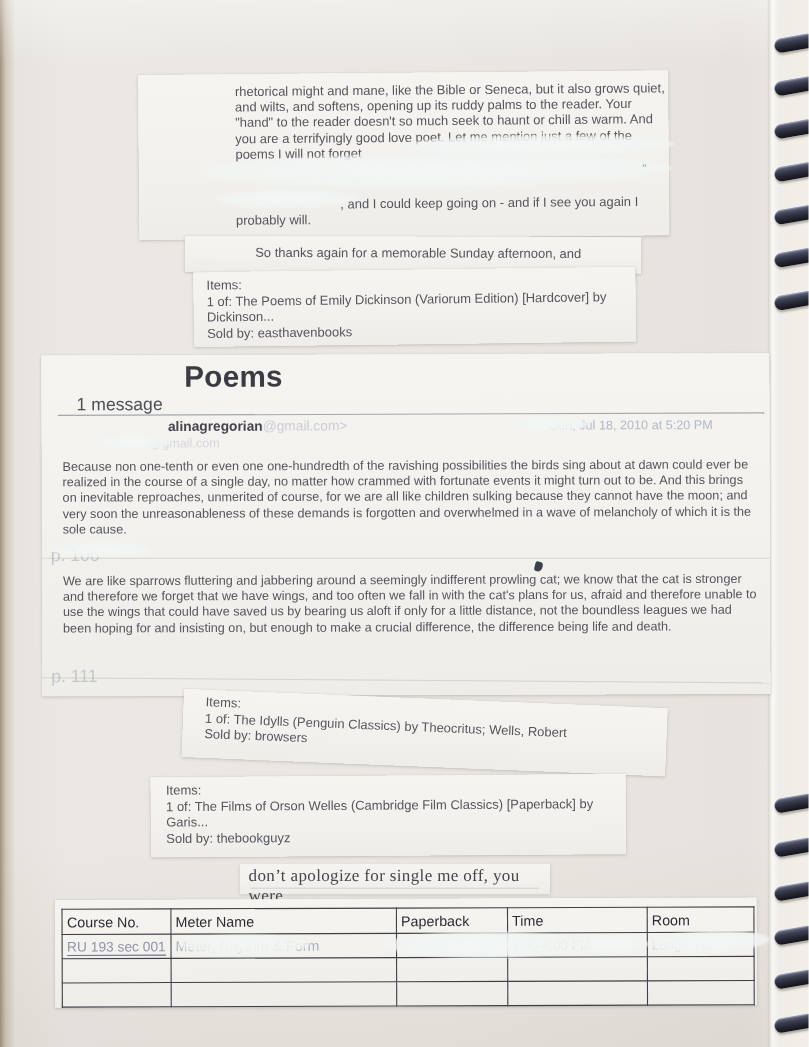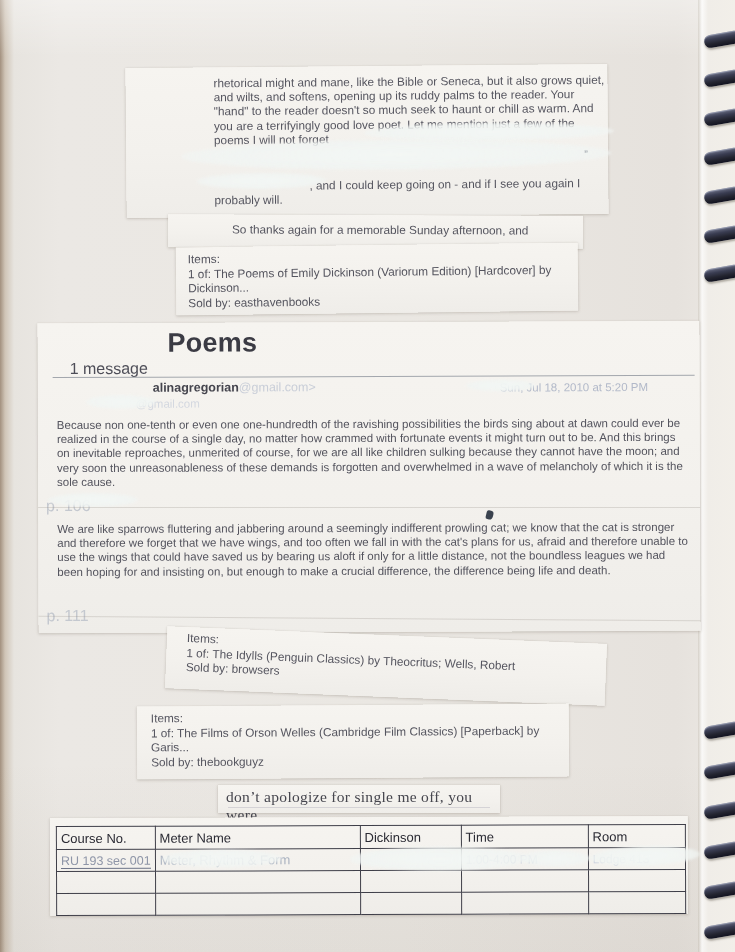--- a/index.html
+++ b/index.html
@@ -160,21 +160,21 @@
     <div class="note-txt">don’t apologize for single me off, you were</div>
     <div class="note-line"></div>
   </div>
 
   <div class="clip" style="left:50px;top:817px;width:638px;height:98px;transform:rotate(-0.2deg);">
     <table class="sched">
       <tbody>
           <tr class="hdr">
         <td class="c-no">Course No.</td>
         <td class="c-name">Meter Name</td>
-        <td class="c-inst">Dickinson</td>
+        <td class="c-inst">Paperback</td>
         <td class="c-time">Time</td>
         <td class="c-room">Room</td>
       </tr>
       <tr class="r1">
         <td class="c-no"><span>RU 193 sec 001</span></td>
         <td class="c-name">Meter, Rhythm &amp; Form</td>
         <td class="c-inst"></td>
         <td class="c-time">1:00-4:00 PM</td>
         <td class="c-room">Lodge 413</td>
       </tr>

